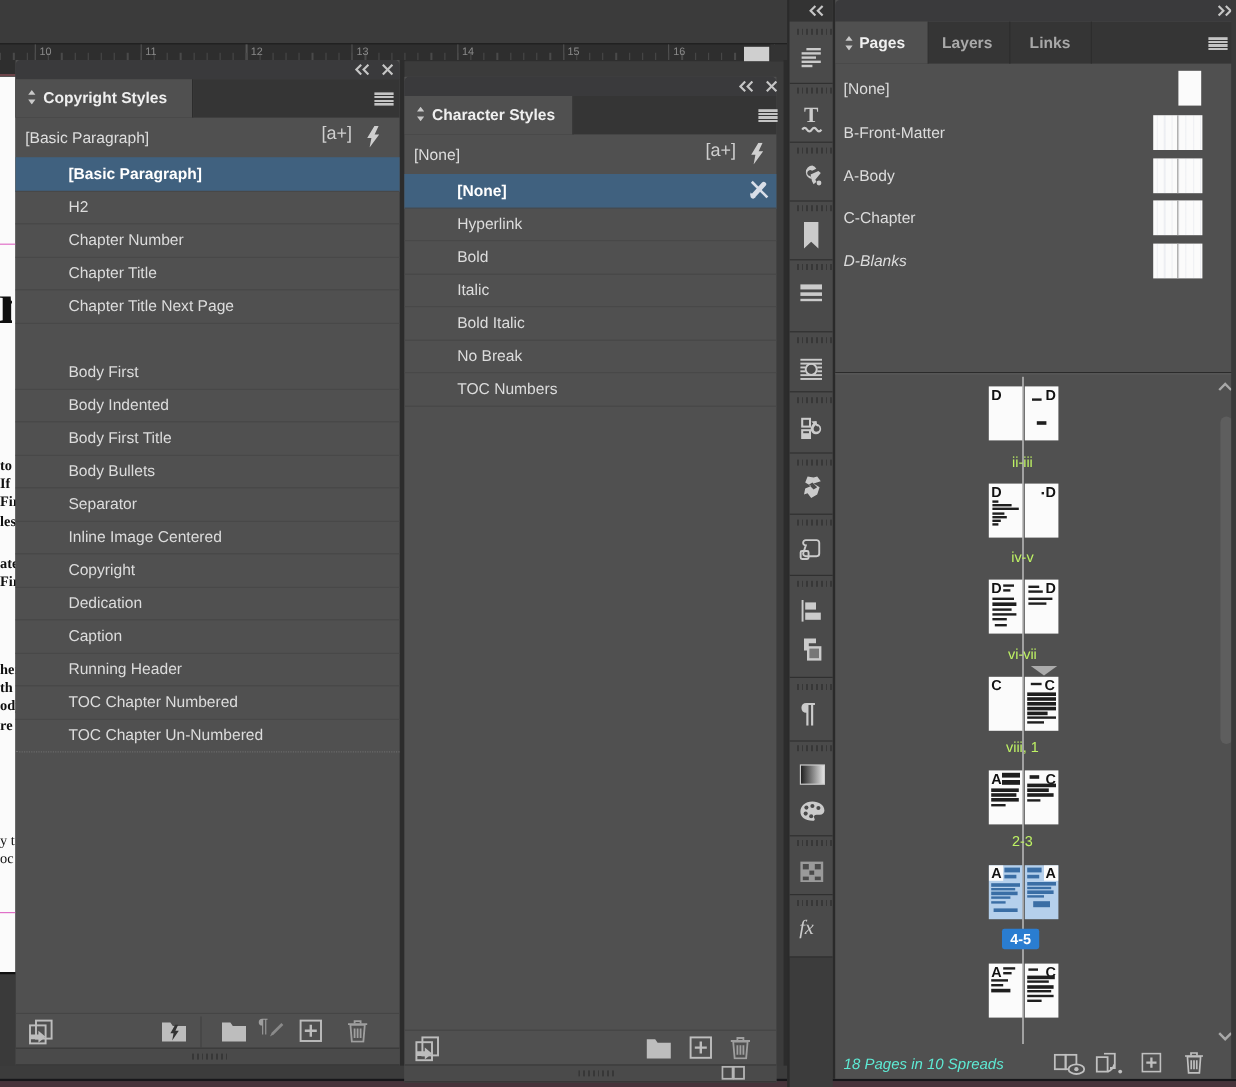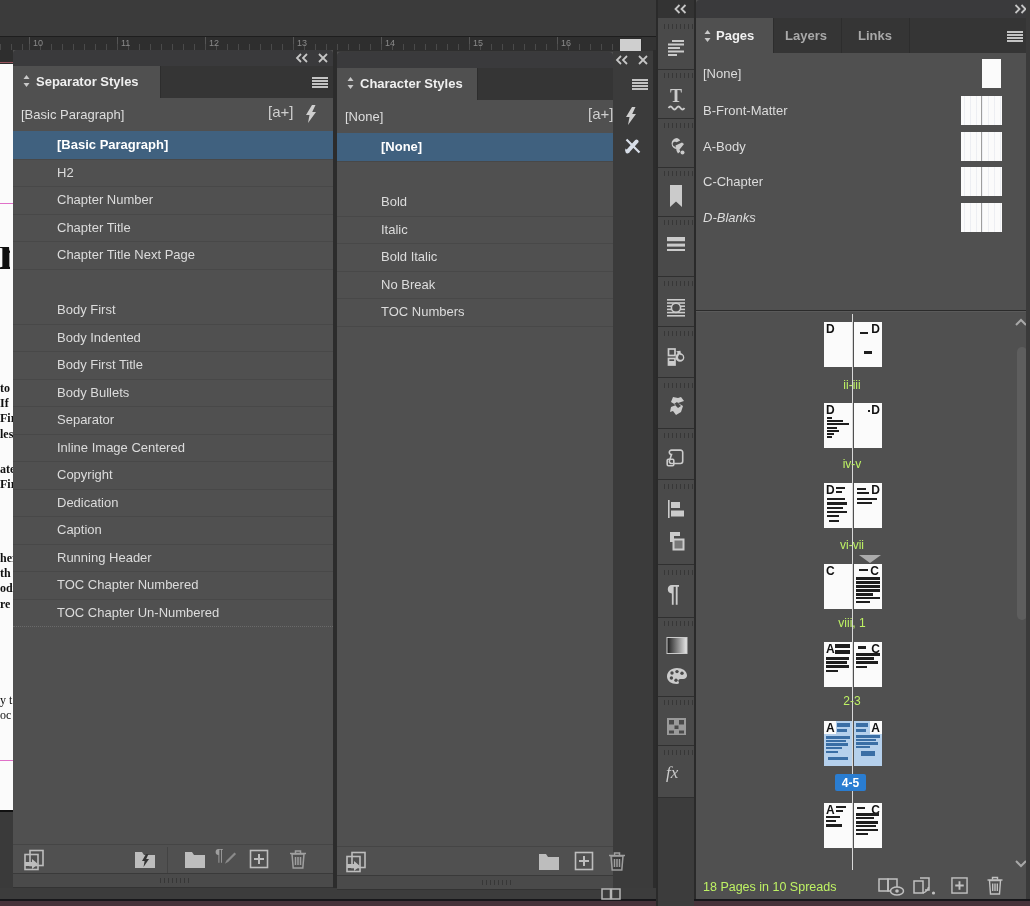--- a/index.html
+++ b/index.html
@@ -245,21 +245,21 @@
           <path d="M2 2 L10 10"></path>
           <path d="M10 2 L2 10"></path>
         </g>
       </svg>
   </div>
   <div class="tabrow">
     <div class="tab" style="width:147px;"></div>
     <svg class="flip" style="left:10px;" width="7" height="12" viewBox="0 0 7 12">
         <path fill="#c9c9c9" d="M3.5 0 6.5 4 0.5 4z M3.5 12 0.5 8 6.5 8z"></path>
       </svg>
-    <span class="tabtxt" style="left:23px;">Separator Styles</span>
+    <span class="tabtxt" style="left:23px;">Copyright Styles</span>
     <div class="ham" style="left:299px;top:11px;"></div>
   </div>
   <div class="fieldrow">
     <span class="nm">[Basic Paragraph]</span>
     <span style="position:absolute;left:255px;top:5px;font-size:15px;color:#cfcfcf;">[a+]</span>
     <svg class="abs" style="left:292px;top:7px;" width="12" height="18" viewBox="0 0 12 18">
         <path fill="#cfcfcf" d="M7 0 L1 10 h3.5 L3 18 L11 7 H7.2 L10.5 0z"></path>
       </svg>
   </div>
   <div class="list" style="height:495px;">
@@ -346,21 +346,21 @@
           <path d="M6.5 4 V2 h5 v2"></path>
         <path d="M6.5 8 v8 M9 8 v8 M11.5 8 v8"></path>
       </g>
     </svg>
   </div>
   <div class="gripbar">
       <div class="gripdots" style="left:147px;"></div>
     </div>
 </div>
 
-<div class="panel" id="cpanel" style="left:337px;top:52px;width:276px;height:838px;">
+<div class="panel" id="cpanel" style="left:337px;top:64px;width:276px;height:838px;padding-left:34px;">
   <div class="tbar">
     <svg class="abs" style="left:278px;top:3px;" width="14" height="10" viewBox="0 0 14 10">
         <g fill="none" stroke="#c6c6c6" stroke-width="1.8">
           <path d="M6 1 L2 5 L6 9"></path>
           <path d="M12 1 L8 5 L12 9"></path>
         </g>
       </svg>
     <svg class="abs" style="left:300px;top:2px;" width="12" height="12" viewBox="0 0 12 12">
         <g stroke="#c6c6c6" stroke-width="1.8">
           <path d="M2 2 L10 10"></path>
@@ -385,20 +385,23 @@
   </div>
   <div class="list" style="height:192.5px;">
     <div class="row sel" style="top:0;">
         <span class="t">[None]</span>
       <svg class="abs" style="left:287px;top:5px;" width="17" height="16" viewBox="0 0 17 16">
         <path d="M3.5 13.5 L12.5 3.5" stroke="#d8dee8" stroke-width="4" stroke-linecap="round" fill="none"></path>
         <path d="M1 12.5 l2.8 2.6 1.8-0.6-4-4z" fill="#d8dee8"></path>
         <path d="M2.5 1.5 L15.5 14.5" stroke="#d8dee8" stroke-width="2.2" fill="none"></path>
       </svg>
     </div>
+    <div class="row" style="top:27.5px;">
+        <span class="t">Hyperlink</span>
+      </div>
     <div class="row" style="top:55px;">
         <span class="t">Bold</span>
       </div>
     <div class="row" style="top:82.5px;">
         <span class="t">Italic</span>
       </div>
     <div class="row" style="top:110px;">
         <span class="t">Bold Italic</span>
       </div>
     <div class="row" style="top:137.5px;">
@@ -639,21 +642,21 @@
     <svg class="abs" style="left:318px;top:6px;" width="14" height="9" viewBox="0 0 14 9">
         <path d="M2 7 L7 2 L12 7" stroke="#a8a8a8" stroke-width="2" fill="none"></path>
       </svg>
     <div class="abs" style="left:321px;top:35px;width:10px;height:273px;border-radius:5px;background:#5e5e5e;"></div>
     <svg class="abs" style="left:318px;top:547px;" width="14" height="9" viewBox="0 0 14 9">
         <path d="M2 2 L7 7 L12 2" stroke="#a8a8a8" stroke-width="2" fill="none"></path>
       </svg>
   </div>
 
   <div class="abs" style="left:0;top:873px;right:0;height:26px;">
-    <span class="abs" style="left:7px;top:7px;font-size:12.5px;color:#bef264;">18 Pages in 10 Spreads</span>
+    <span class="abs" style="left:7px;top:7px;font-size:12.5px;color:#5eead4;font-style:italic;">18 Pages in 10 Spreads</span>
     <svg class="abs" style="left:182px;top:5px;" width="27" height="18" viewBox="0 0 27 18">
       <g fill="none" stroke="#c0c0c0" stroke-width="1.5">
         <rect x="1" y="1" width="9" height="12"></rect>
           <rect x="10" y="1" width="9" height="12"></rect>
       </g>
       <ellipse cx="19" cy="13" rx="6.5" ry="4" fill="#505050" stroke="#c0c0c0" stroke-width="1.5"></ellipse>
       <circle cx="19" cy="13" r="1.8" fill="#c0c0c0"></circle>
     </svg>
     <svg class="abs" style="left:216px;top:4px;" width="24" height="18" viewBox="0 0 24 18">
       <g fill="none" stroke="#c0c0c0" stroke-width="1.5">

